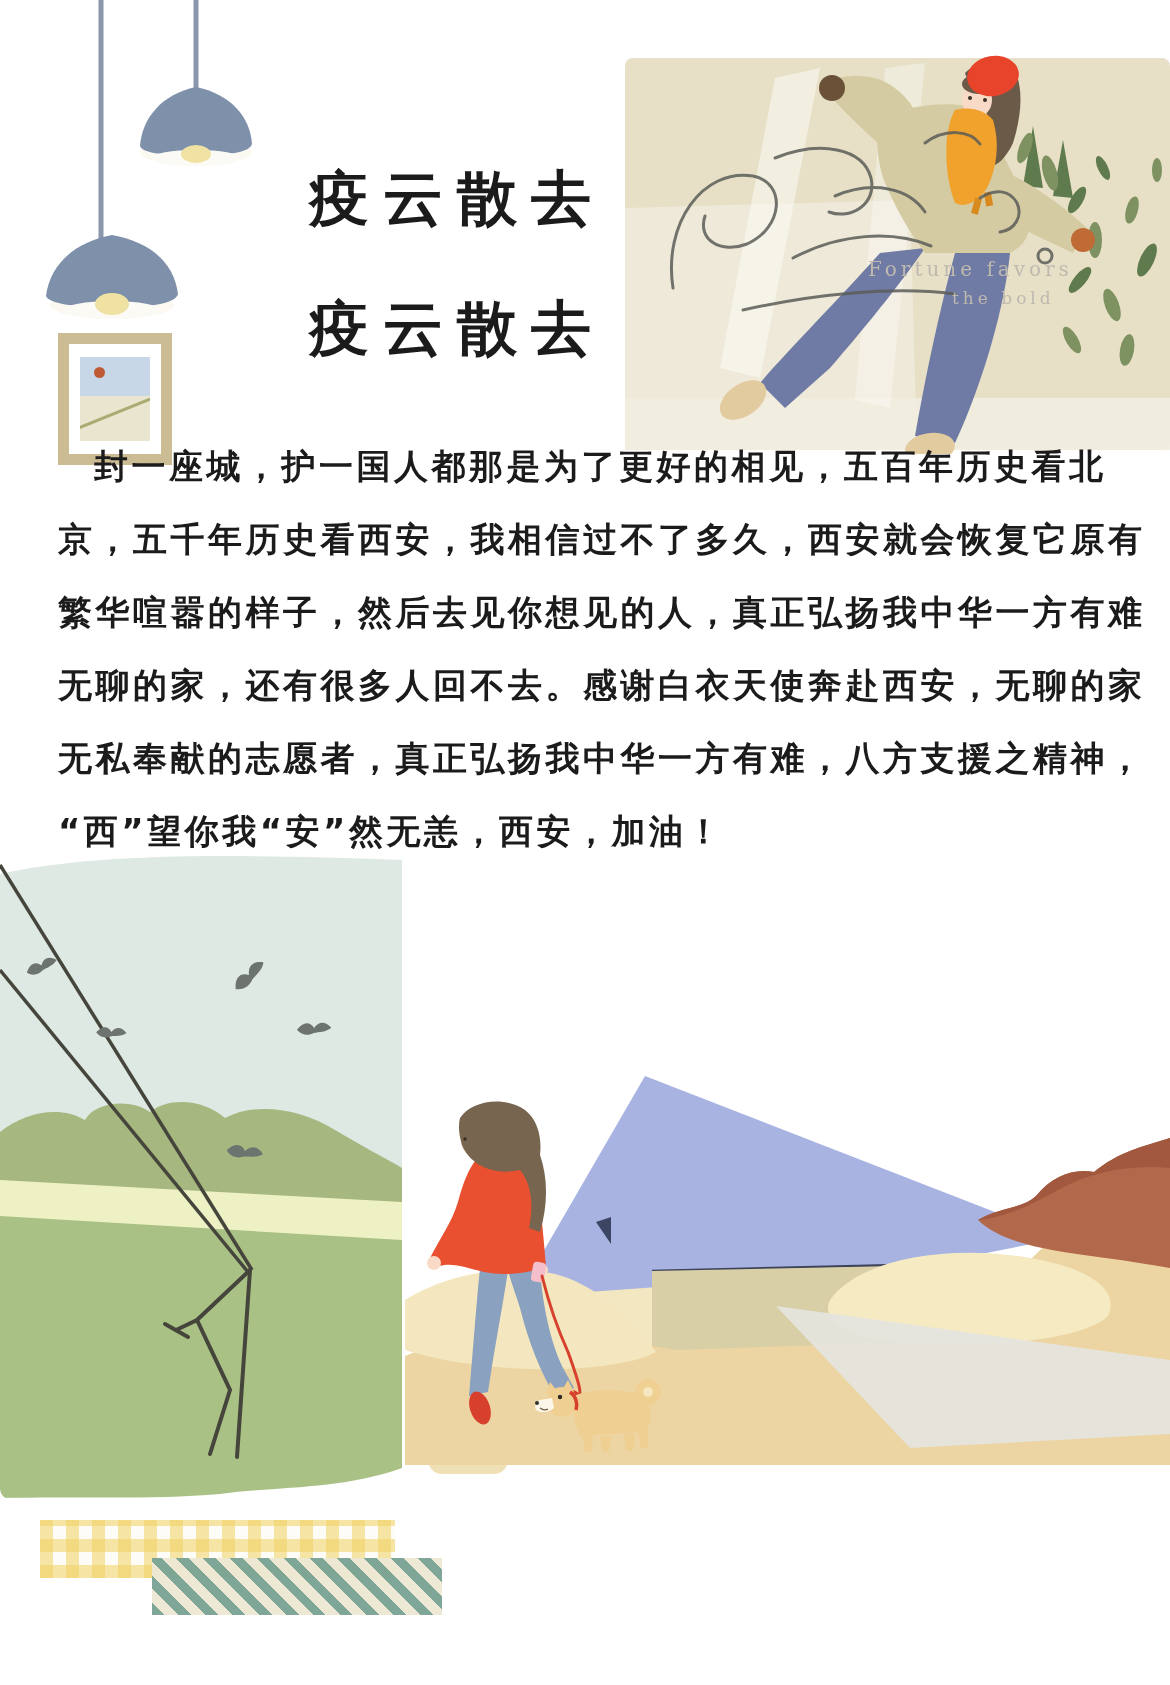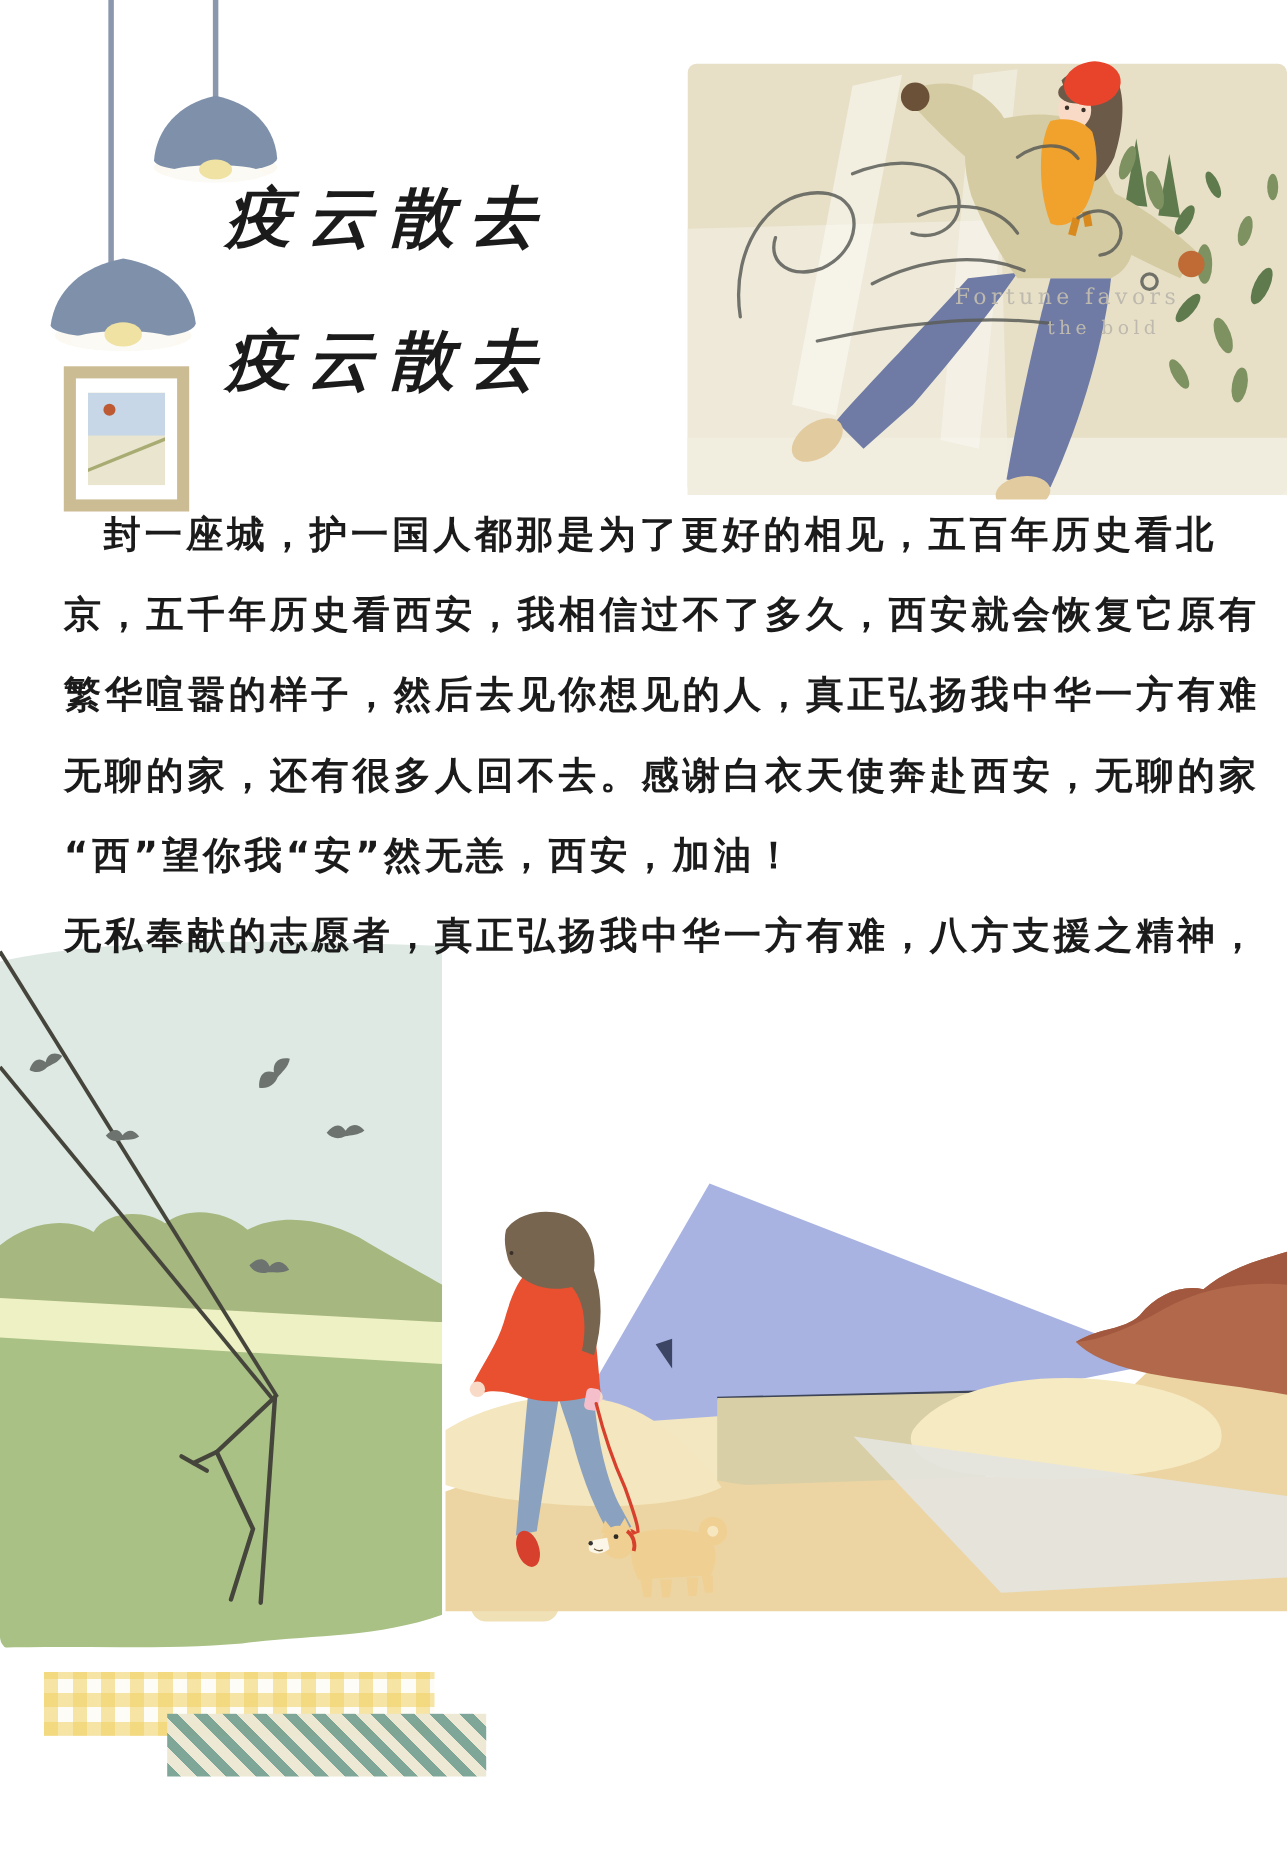--- a/index.html
+++ b/index.html
@@ -3,25 +3,25 @@
 <meta charset="utf-8">
 <style>
   html,body{margin:0;padding:0;background:#ffffff;}
   #poster{
     position:relative;width:1170px;height:1685px;margin:0 auto;
     background:#ffffff;overflow:hidden;
     font-family:"DejaVu Sans","Liberation Sans",sans-serif;
   }
   .abs{position:absolute;}
   
-  #title-block{left:205px;top:168px;width:400px;text-align:left;z-index:6;color:var(--text);font-style:italic;}
+  #title-block{left:205px;top:168px;width:400px;text-align:right;z-index:6;color:var(--text);}
   .title-line{font-size:60px;font-weight:700;letter-spacing:14px;line-height:1;margin:0 0 70px 0;white-space:nowrap;}
   .subtitle{font-size:36px;font-weight:700;letter-spacing:2px;line-height:1;white-space:nowrap;}
   
-  #body-paragraph{left:58px;top:450px;width:1064px;z-index:6;color:var(--text);}
+  #body-paragraph{left:58px;top:430px;width:1064px;z-index:6;color:var(--text);}
   .body-line{font-size:34px;font-weight:600;letter-spacing:3.5px;line-height:73px;white-space:nowrap;}
   .body-line.first{text-indent:36px;}
   
   #hero{left:625px;top:48px;width:545px;height:406px;z-index:2;}
   .hero-caption{font-family:"DejaVu Serif","Liberation Serif",serif;fill:var(--caption);letter-spacing:4px;}
   
   #framed-picture{left:58px;top:333px;width:114px;height:132px;background:#ffffff;
     border:11px solid var(--frame);box-sizing:border-box;z-index:3;}
   #picture-inner{position:absolute;left:11px;top:13px;right:11px;bottom:13px;background:var(--pictureSand);overflow:hidden;}
   #picture-sky{position:absolute;left:0;top:0;width:100%;height:46%;background:var(--pictureSky);}
@@ -138,22 +138,22 @@
 
     <text x="243" y="228" font-size="20" class="hero-caption">Fortune favors</text>
     <text x="327" y="256" font-size="17" class="hero-caption">the bold</text>
   </svg>
 
   <div id="body-paragraph" class="abs">
     <div class="body-line first">封一座城，护一国人都那是为了更好的相见，五百年历史看北</div>
     <div class="body-line">京，五千年历史看西安，我相信过不了多久，西安就会恢复它原有</div>
     <div class="body-line">繁华喧嚣的样子，然后去见你想见的人，真正弘扬我中华一方有难</div>
     <div class="body-line">无聊的家，还有很多人回不去。感谢白衣天使奔赴西安，无聊的家</div>
+    <div class="body-line">无私奉献的志愿者，真正弘扬我中华一方有难，八方支援之精神，</div>
     <div class="body-line">“西”望你我“安”然无恙，西安，加油！</div>
-    <div class="body-line">无私奉献的志愿者，真正弘扬我中华一方有难，八方支援之精神，</div>
   </div>
 
   <svg id="countryside" class="abs" viewBox="0 0 402 650">
     <defs>
       <path id="bird" d="M0,7 C3,2 7,1 10,5 C12,1 16,0 20,4 C17,7 13,7 10,8 C7,10 3,10 0,7 Z"></path>
     </defs>
     <path d="M0,24 C80,6 200,2 402,10 L402,352 L0,352 Z" fill="var(--sky)"></path>
     <path d="M0,282 C25,262 60,255 85,270 C95,252 130,248 150,262 C170,246 205,250 225,268 C255,252 300,258 335,280 C360,295 385,308 402,318 L402,352 L0,352 Z" fill="var(--hills)"></path>
     <path d="M0,330 L402,352 L402,392 L0,368 Z" fill="var(--road)"></path>
     <path d="M0,366 L402,390 L402,618 C340,640 280,636 220,644 C150,650 70,646 0,648 Z" fill="var(--grass)"></path>

